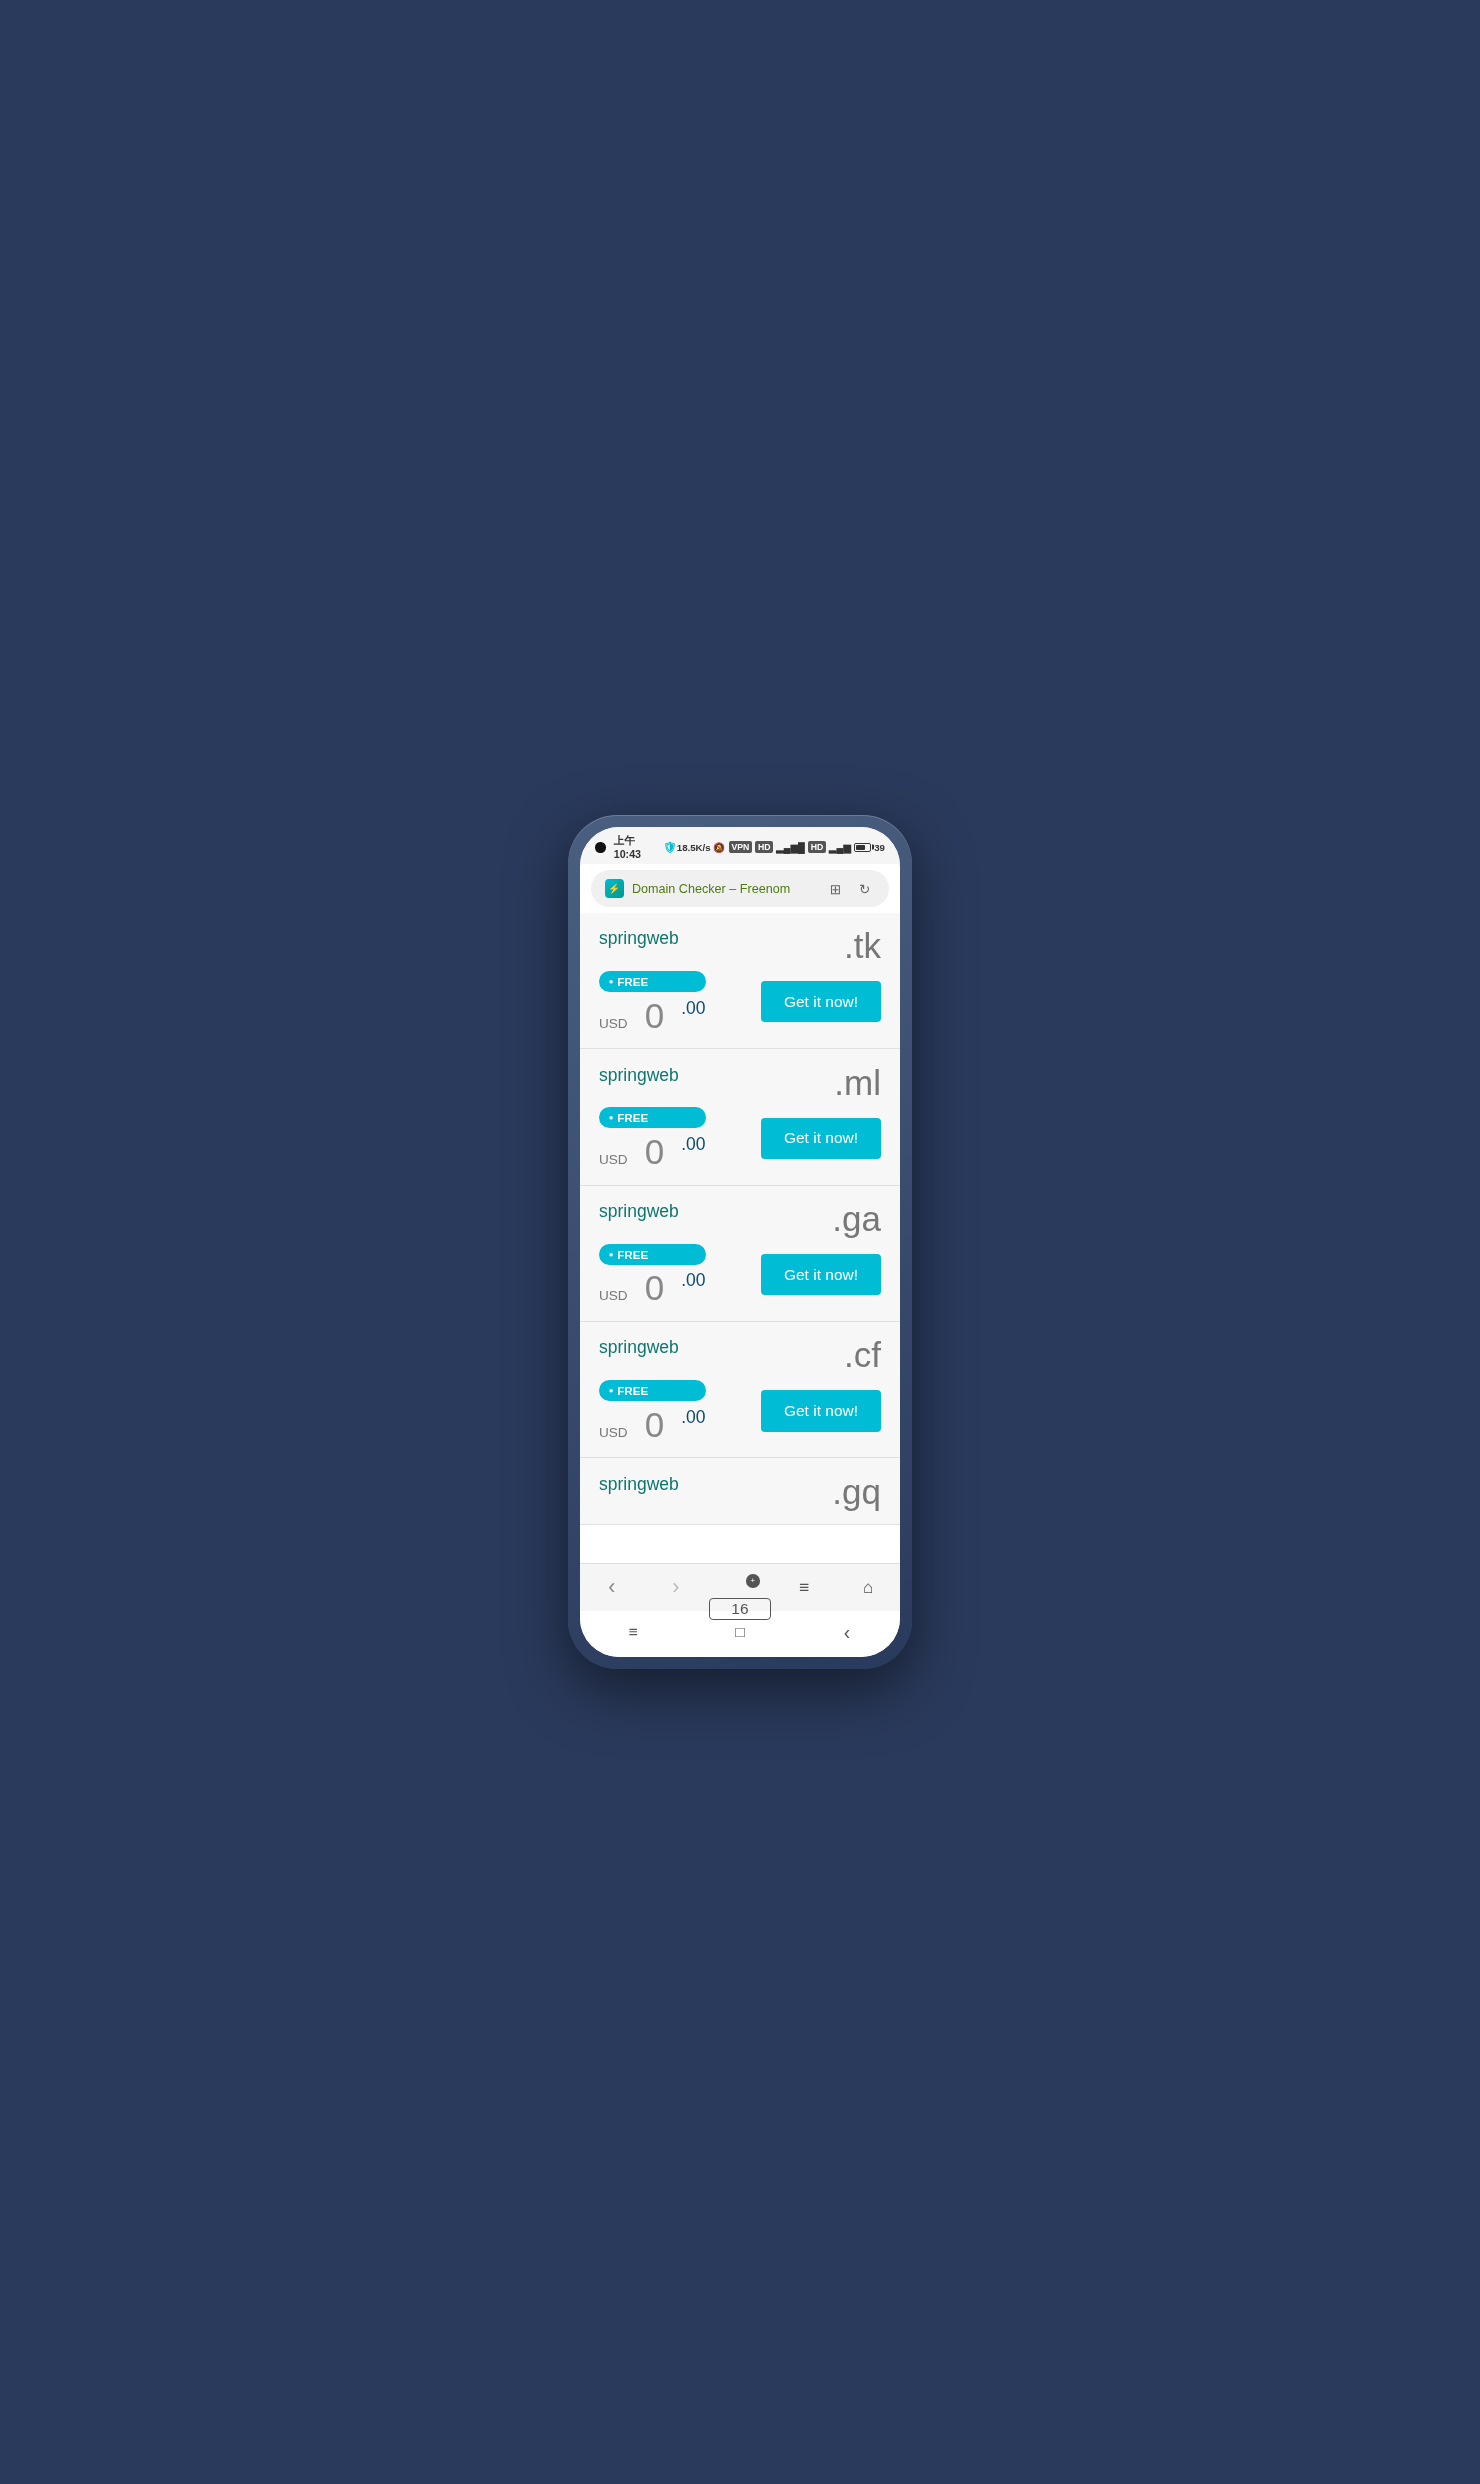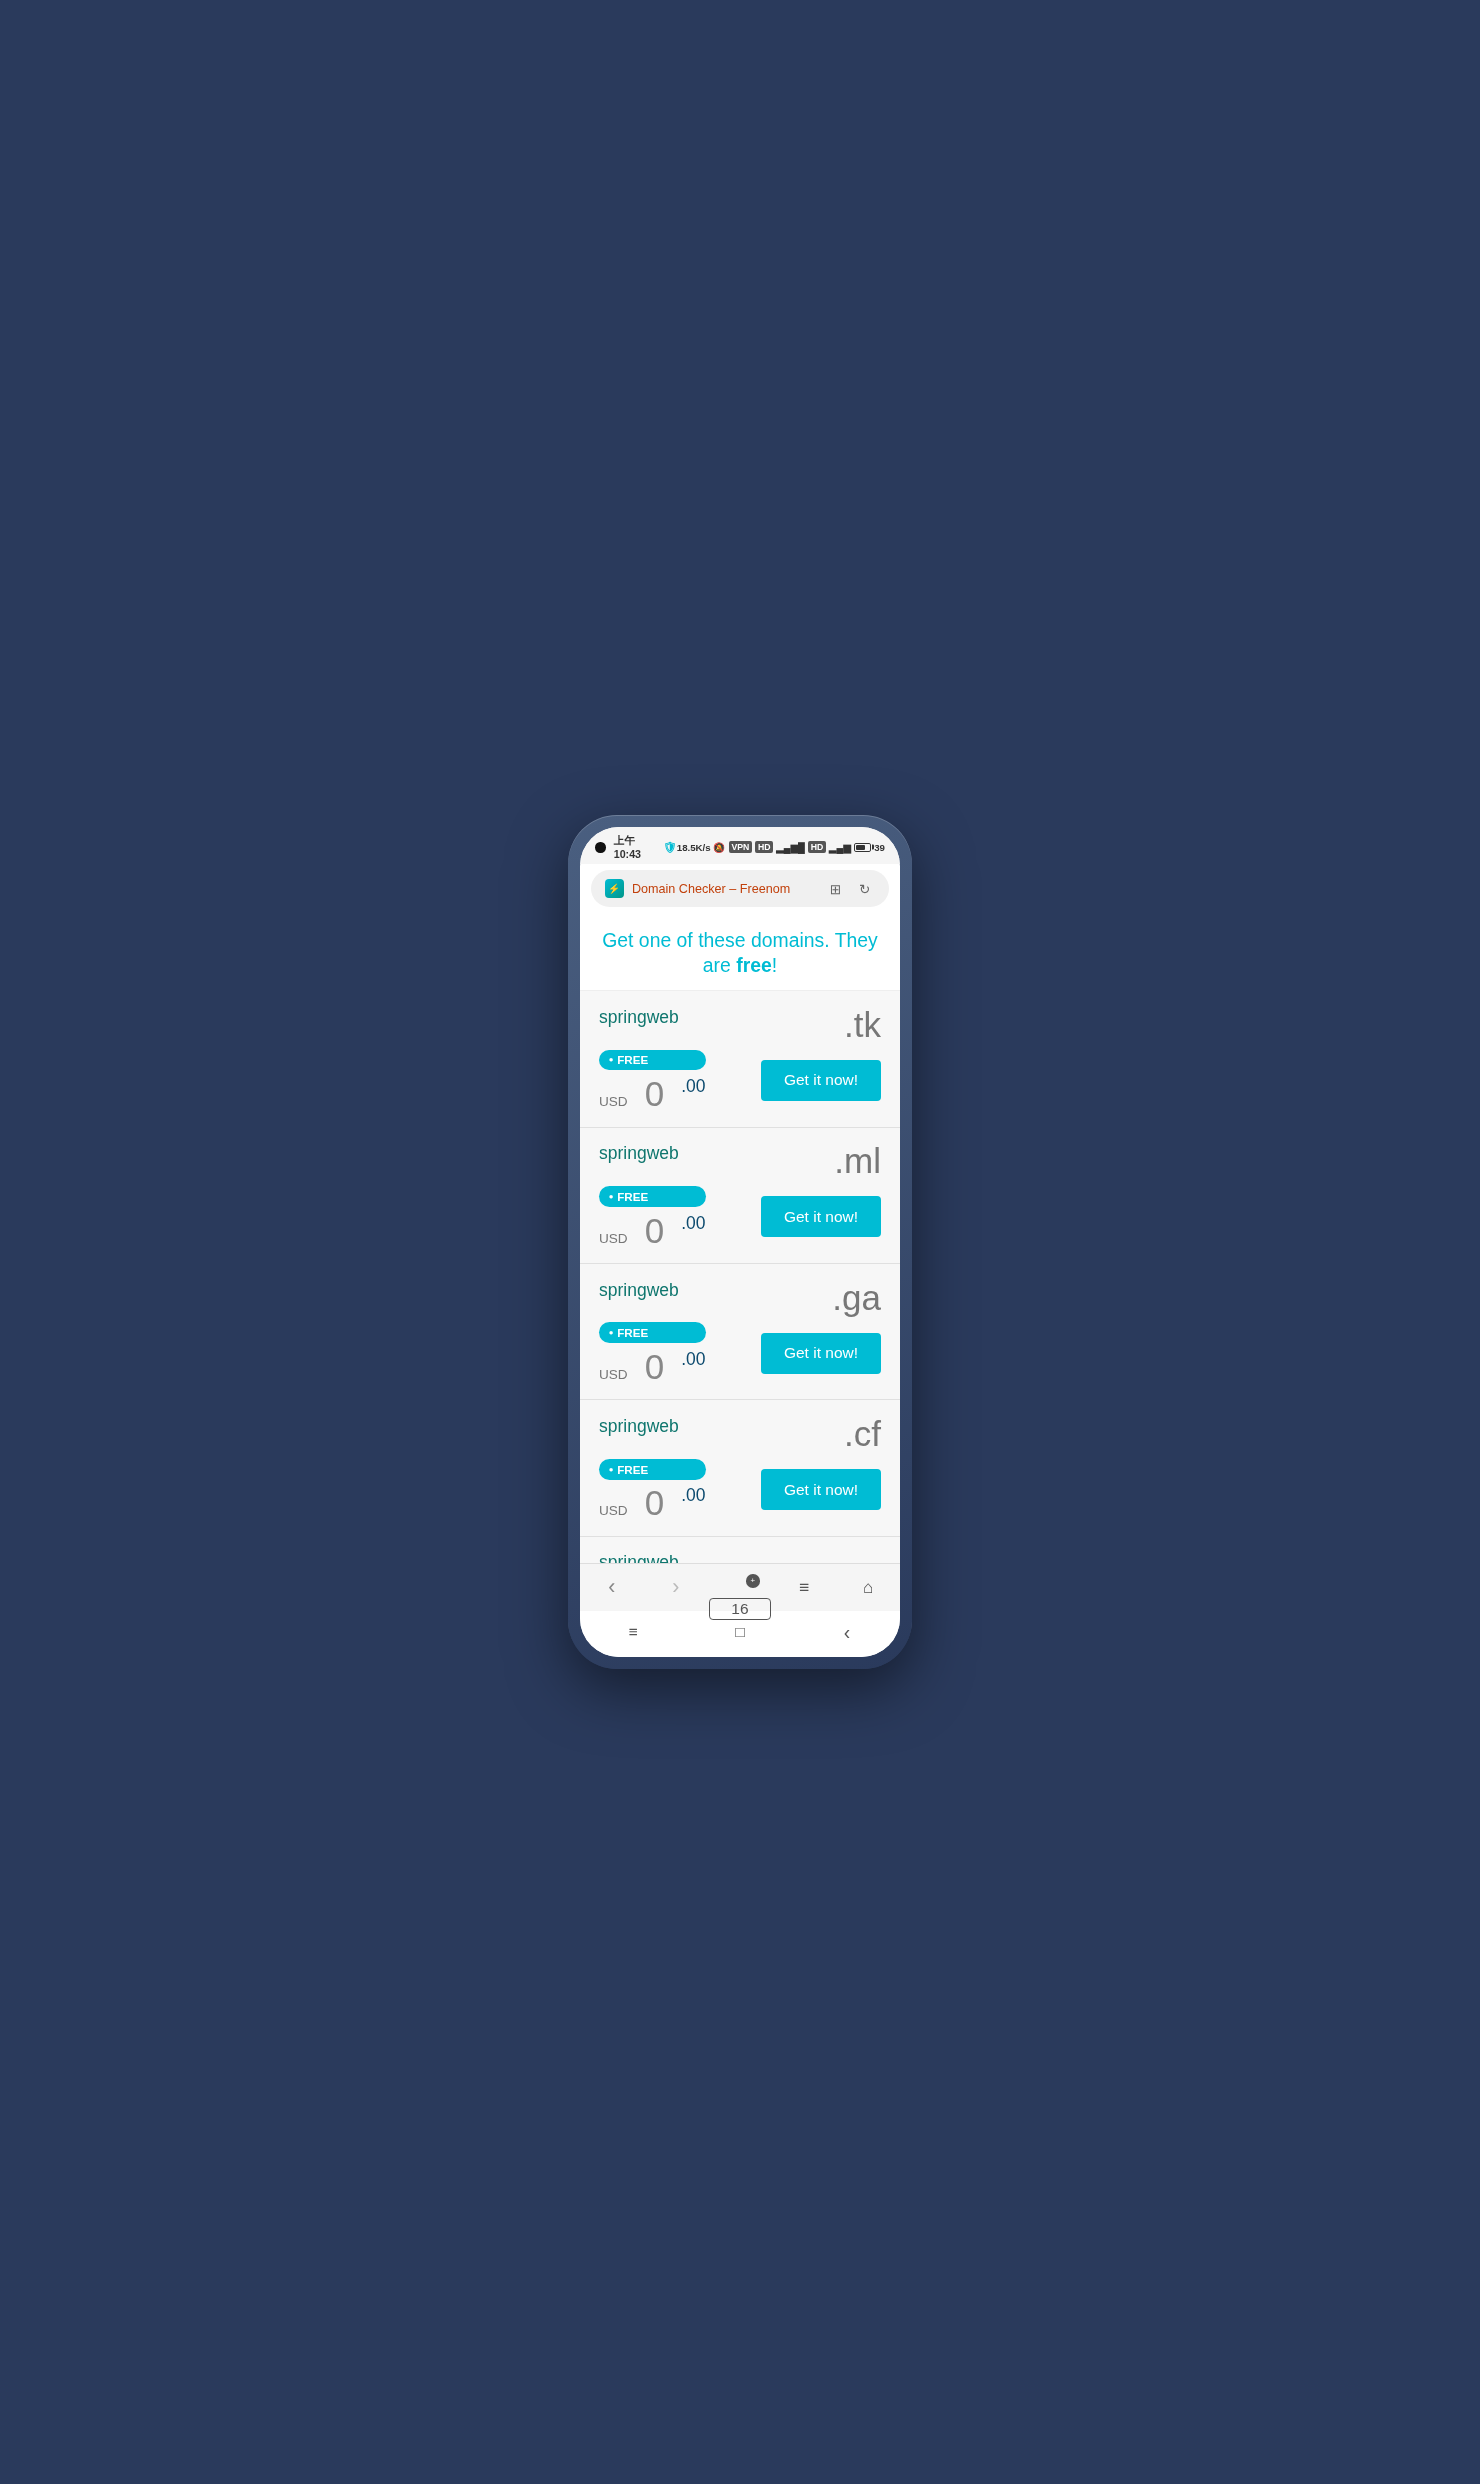--- a/index.html
+++ b/index.html
@@ -121,21 +121,21 @@
       align-items: center;
       justify-content: center;
       color: white;
       font-size: 9.7px;
       flex-shrink: 0;
     }
 
     .address-text {
       flex: 1;
       font-size: 12.6px;
-      color: #c2410c;
+      color: #4d7c0f;
       font-weight: 400;
     }
 
     .address-actions {
       display: flex;
       gap: 7.8px;
       align-items: center;
     }
 
     .addr-btn {
@@ -367,26 +367,20 @@
       </div>
       <span class="address-text">Domain Checker – Freenom</span>
       <div class="address-actions">
         <div class="addr-btn">⊞</div>
         <div class="addr-btn">↻</div>
       </div>
     </div>
 
     <div class="content">
 
-      <div class="header-banner">
-        <div class="header-title">
-          <span>Get one of these domains. They</span><br>
-          <span>are </span><strong>free</strong><span>!</span>
-        </div>
-      </div>
 
       <div class="domain-card">
         <div class="domain-card-header">
           <span class="domain-name">springweb</span>
           <span class="domain-tld">.tk</span>
         </div>
         <div class="domain-card-body">
           <div class="price-section">
             <span class="free-badge">FREE</span>
             <div class="price-row">

